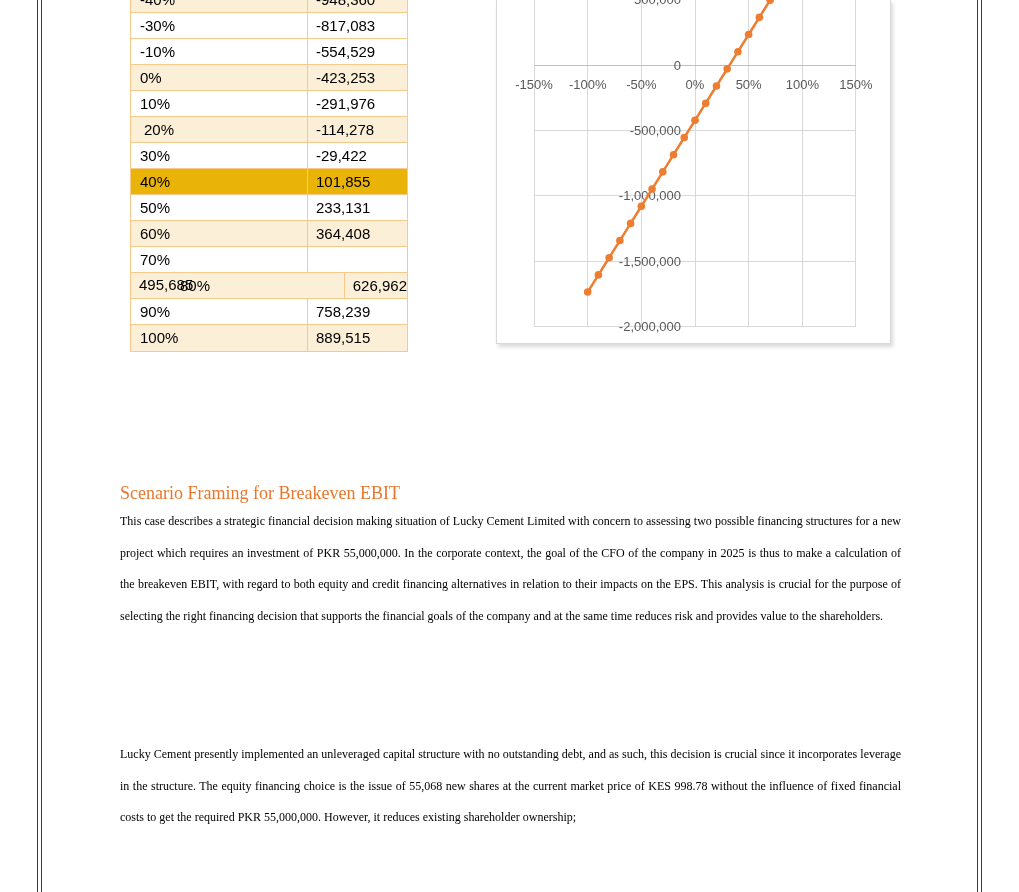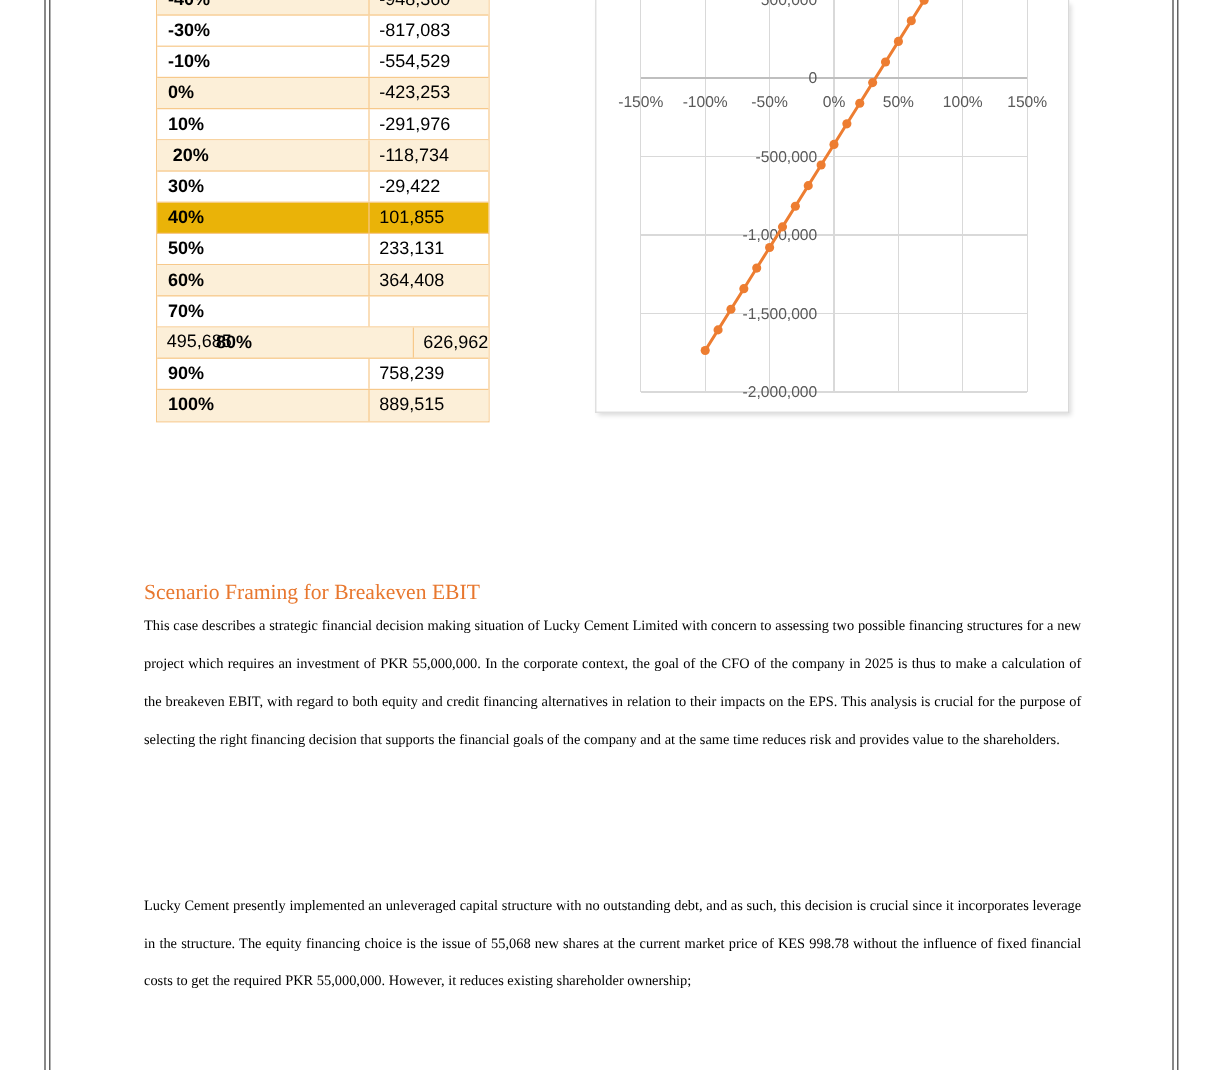--- a/index.html
+++ b/index.html
@@ -14,21 +14,21 @@
     border-left:1.4px solid #3c3c3c;border-right:1.4px solid #3c3c3c;}
   .page-border.left{left:37px;}
   .page-border.right{left:977px;}
 
   
   .sens-table{position:absolute;left:130px;top:-14px;width:276px;
     border:1px solid #F7C98B;background:#ffffff;font-size:15px;color:#000;}
   .trow{display:flex;height:26px;box-sizing:border-box;border-bottom:1px solid #F7C98B;}
   .trow:last-child{border-bottom:none;}
   .trow.shaded{background:#FCEFD8;}
-  .c1{width:177px;box-sizing:border-box;font-weight:bold;padding-left:9px;line-height:25px;
+  .c1{width:177px;box-sizing:border-box;font-weight:normal;padding-left:9px;line-height:25px;
     border-right:1px solid #F7C98B;}
   .c2{flex:1;padding-left:8px;line-height:25px;}
 
   
   .chart-box{position:absolute;left:496px;top:0;width:393px;height:343px;background:#ffffff;
     border:1px solid #D9D9D9;border-top:none;box-sizing:content-box;
     box-shadow:2px 3px 4px rgba(0,0,0,0.15);}
   .chart-box svg{display:block;}
 
   
@@ -66,21 +66,21 @@
       <div class="trow shaded" style="background: rgb(252, 239, 216); border-bottom-color: rgb(247, 201, 139);">
         <div class="c1" style="border-right-color: rgb(247, 201, 139);">0%</div>
         <div class="c2">-423,253</div>
       </div>
       <div class="trow" style="border-bottom-color: rgb(247, 201, 139);">
         <div class="c1" style="border-right-color: rgb(247, 201, 139);">10%</div>
         <div class="c2">-291,976</div>
       </div>
       <div class="trow shaded" style="background: rgb(252, 239, 216); border-bottom-color: rgb(247, 201, 139);">
         <div class="c1" style="border-right-color: rgb(247, 201, 139); padding-left: 13px;">20%</div>
-        <div class="c2">-118,734</div>
+        <div class="c2">-114,278</div>
       </div>
       <div class="trow" style="border-bottom-color: rgb(247, 201, 139);">
         <div class="c1" style="border-right-color: rgb(247, 201, 139);">30%</div>
         <div class="c2">-29,422</div>
       </div>
       <div class="trow shaded" style="background: #eab308; border-bottom-color: rgb(247, 201, 139);">
         <div class="c1" style="border-right-color: rgb(247, 201, 139);">40%</div>
         <div class="c2">101,855</div>
       </div>
       <div class="trow" style="border-bottom-color: rgb(247, 201, 139);">

